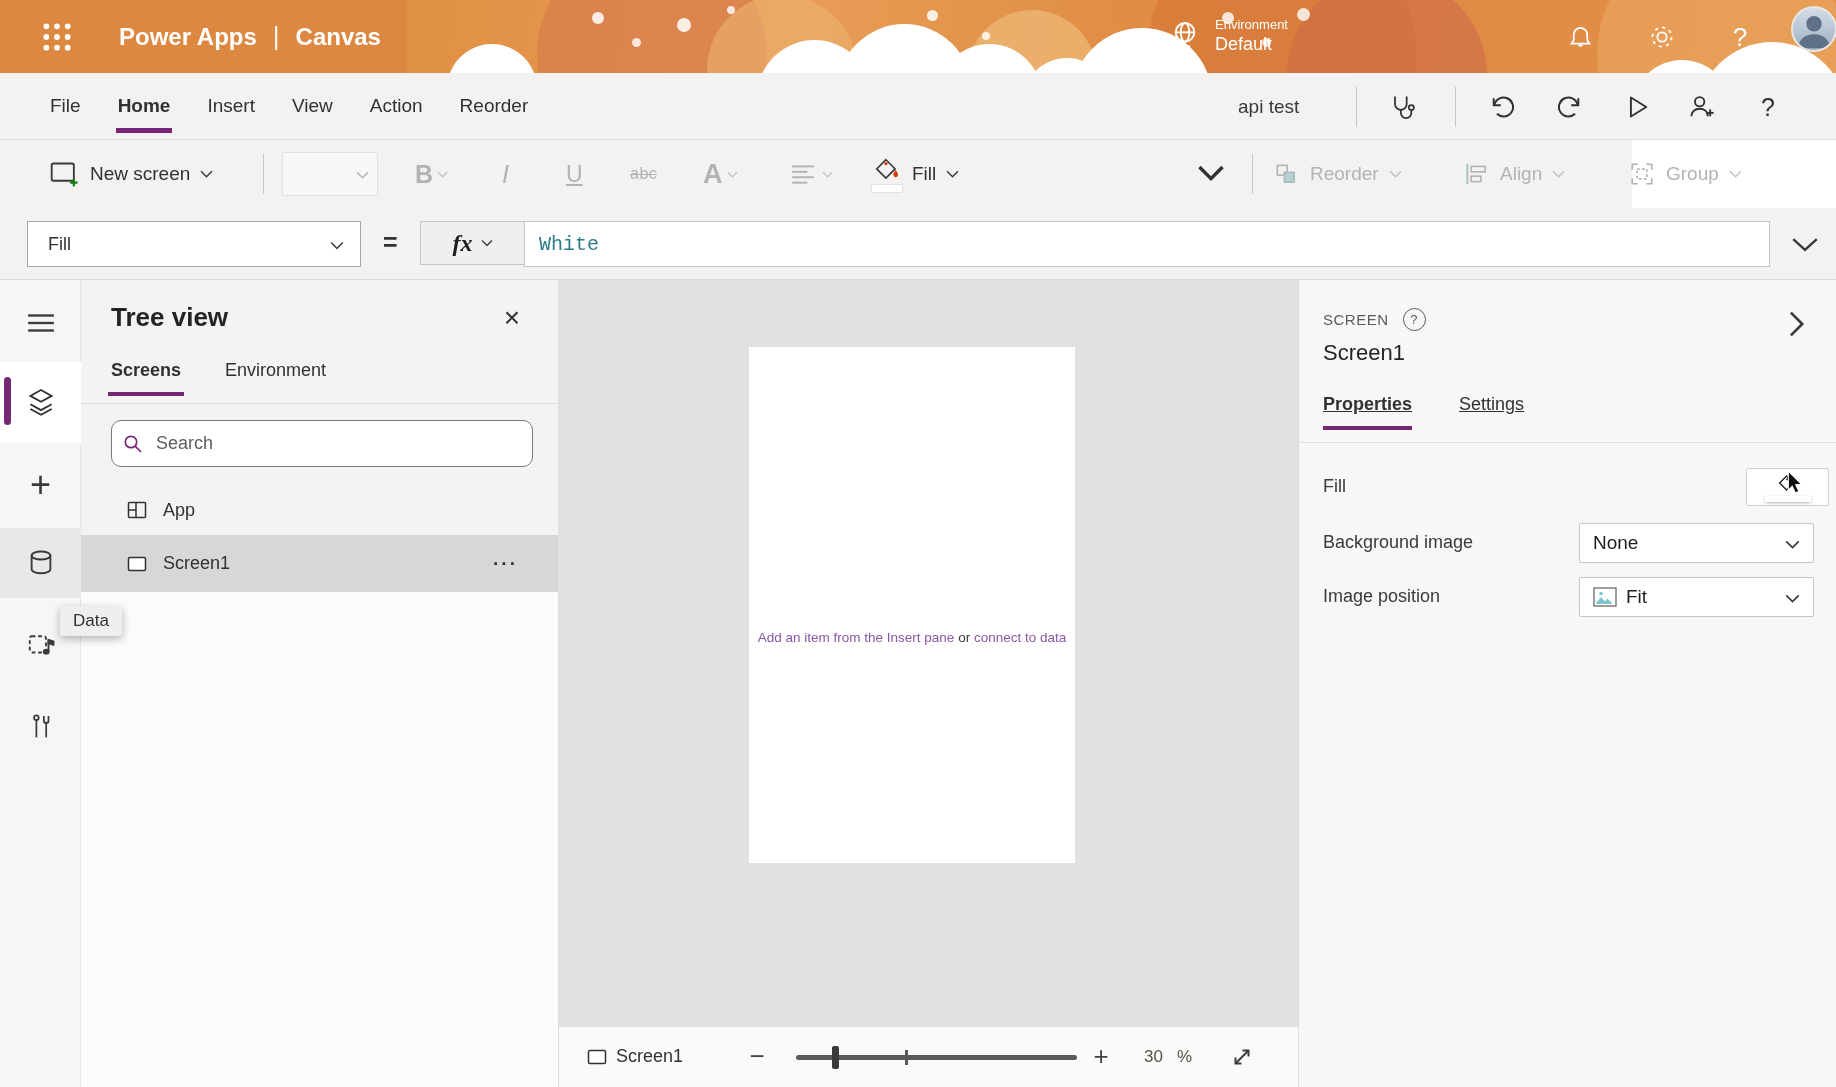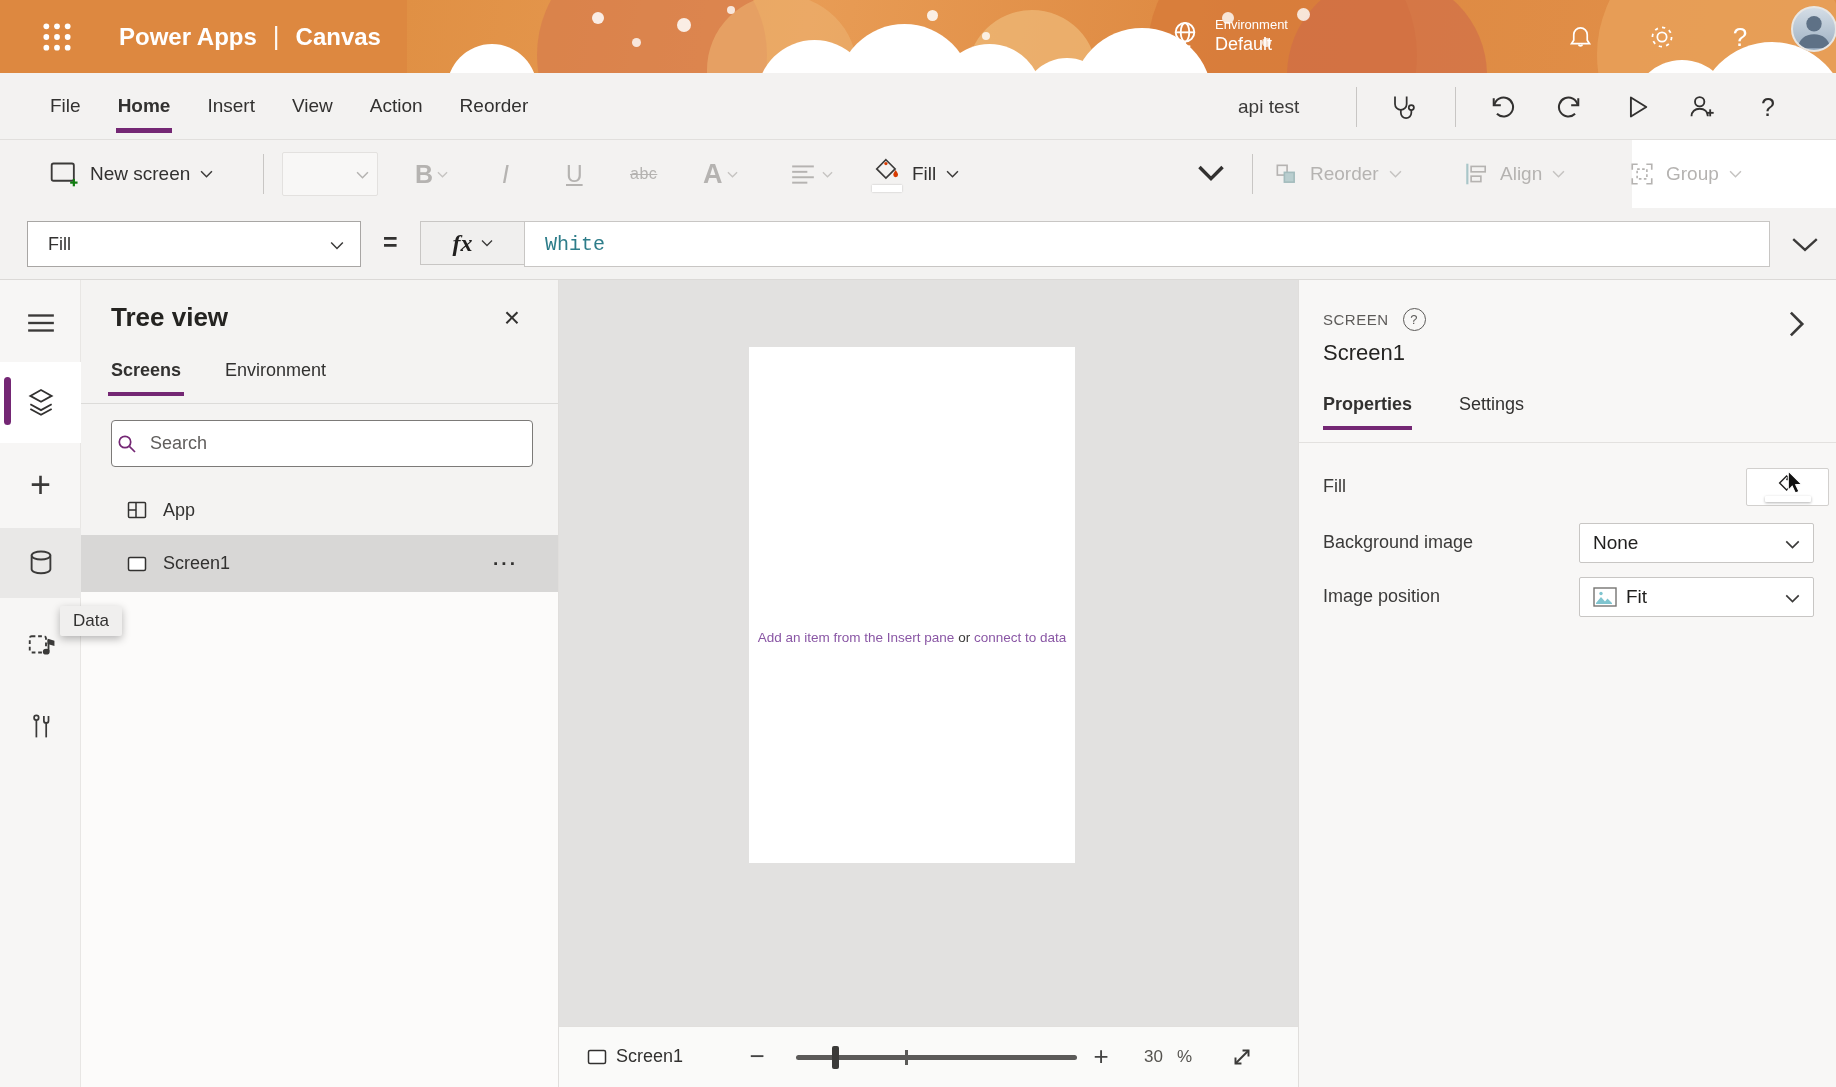--- a/index.html
+++ b/index.html
@@ -49,21 +49,21 @@
   .swatchwrap { display:flex; flex-direction:column; align-items:center; gap:2px; }
   .swatch { width:30px; height:7px; background:#fff; box-shadow:0 0 2px rgba(0,0,0,.25); }
 
   
   .formulabar { position:absolute; left:0; top:208px; width:1836px; height:72px; background:#f3f2f1; border-bottom:1px solid #dbd9d7; }
   .prop-select { position:absolute; left:27px; top:13px; width:334px; height:46px; background:#fff; border:1px solid #a8a6a4; display:flex; align-items:center; font-size:18px; color:#323130; padding-left:20px; cursor:pointer; }
   .prop-select .chev { position:absolute; right:16px; top:19px; }
   .equals { position:absolute; left:383px; top:20px; font-size:25px; font-weight:600; color:#323130; }
   .fx-box { position:absolute; left:420px; top:13px; width:105px; height:44px; background:#f0efee; border:1px solid #c8c6c4; display:flex; align-items:center; justify-content:center; gap:8px; cursor:pointer; }
   .fx-label { font-family:"Liberation Serif","DejaVu Serif",serif; font-style:italic; font-size:24px; font-weight:600; color:#201f1e; }
-  .formula-input { position:absolute; left:524px; top:13px; width:1246px; height:46px; background:#fff; border:1px solid #c8c6c4; font-family:"Liberation Mono","DejaVu Sans Mono",monospace; font-size:20px; color:#2E7D8A; padding-left:20px; outline:none; }
+  .formula-input { position:absolute; left:524px; top:13px; width:1246px; height:46px; background:#fff; border:1px solid #c8c6c4; font-family:"Liberation Mono","DejaVu Sans Mono",monospace; font-size:20px; color:#2E7D8A; padding-left:14px; outline:none; }
   .fb-expand { position:absolute; left:1788px; top:26px; width:34px; height:24px; border:none; background:transparent; cursor:pointer; }
 
   
   .main { position:absolute; left:0; top:280px; width:1836px; height:807px; }
 
   .rail { position:absolute; left:0; top:0; width:81px; height:100%; background:#f7f6f5; border-right:1px solid #e8e6e4; }
   .rail-btn { position:absolute; left:0; width:81px; height:70px; border:none; background:transparent; display:flex; align-items:center; justify-content:center; color:#3b3a39; cursor:pointer; }
   .rail-btn.active { background:#fff; height:81px; }
   .rail-btn.active::before { content:""; position:absolute; left:4px; top:15px; width:7px; height:48px; border-radius:4px; background:#742774; }
   .rail-btn.hovered { background:#e9e8e7; }
@@ -71,21 +71,21 @@
   .tooltip { position:absolute; left:60px; top:326px; background:#f0efee; box-shadow:0 3px 8px rgba(0,0,0,.28); border-radius:2px; padding:5px 13px; font-size:17px; color:#323130; z-index:30; }
 
   .tree { position:absolute; left:81px; top:0; width:478px; height:100%; background:#f4f3f2; border-right:1px solid #e0dedc; }
   .tree-lower { position:absolute; left:0; top:312px; right:0; bottom:0; background:#fcfbfa; }
   .tree-title { position:absolute; left:30px; top:22px; font-size:26px; font-weight:600; color:#242321; }
   .tree-close { position:absolute; right:28px; top:20px; width:36px; height:36px; border:none; background:transparent; font-size:28px; font-weight:300; color:#323130; cursor:pointer; }
   .tree-tab { position:absolute; top:80px; font-size:18px; color:#323130; cursor:pointer; height:36px; }
   .tree-tab.active { font-weight:600; }
   .tree-tab.active::after { content:""; position:absolute; left:-3px; right:-3px; bottom:0; height:4px; background:#742774; }
   .tree-tabdiv { position:absolute; left:0; top:123px; width:100%; height:1px; background:#dcdbd9; }
-  .tree-search { position:absolute; left:30px; top:140px; width:422px; height:47px; background:#fff; border:1px solid #7c7a78; border-radius:4px; display:flex; align-items:center; gap:12px; padding-left:4px; }
+  .tree-search { position:absolute; left:30px; top:140px; width:422px; height:47px; background:#fff; border:1px solid #7c7a78; border-radius:10px; display:flex; align-items:center; gap:12px; padding-left:10px; }
   .tree-search input { border:none; outline:none; font-size:18px; color:#323130; width:340px; background:transparent; }
   .tree-search input::placeholder { color:#605e5c; }
   .tree-row { position:absolute; left:0; width:100%; display:flex; align-items:center; cursor:pointer; }
   .tree-row .rowicon { position:absolute; left:44px; display:flex; }
   .tree-row .rowlabel { position:absolute; left:82px; font-size:18px; color:#323130; }
   .row-app { top:208px; height:44px; }
   .row-screen { top:255px; height:57px; background:#d8d7d6; }
   .row-dots { position:absolute; right:40px; font-size:19px; font-weight:700; letter-spacing:2px; color:#323130; border:none; background:transparent; cursor:pointer; }
 
   .canvas { position:absolute; left:559px; top:0; width:739px; height:100%; background:#e2e1e0; }
@@ -104,21 +104,21 @@
   .sb-thumb { position:absolute; left:273px; top:19px; width:7px; height:23px; background:#3b3a39; border-radius:2px; cursor:pointer; }
   .sb-tick { position:absolute; left:346px; top:23px; width:3px; height:15px; background:#5b5a59; }
   .sb-zoom { position:absolute; left:585px; top:20px; display:flex; gap:14px; font-size:17px; color:#55534f; }
   .sb-expand { position:absolute; left:664px; top:12px; width:38px; height:38px; background:transparent; border:none; cursor:pointer; }
 
   .panel { position:absolute; left:1298px; top:0; width:538px; height:100%; background:#f8f7f6; border-left:1px solid #e0dedc; }
   .panel-type { position:absolute; left:24px; top:28px; font-size:15px; color:#5d5b59; letter-spacing:.5px; display:flex; align-items:center; gap:14px; }
   .qcircle { width:23px; height:23px; border:1.4px solid #5d5b59; border-radius:50%; display:inline-flex; align-items:center; justify-content:center; font-size:13px; cursor:pointer; }
   .panel-collapse { position:absolute; right:24px; top:30px; width:30px; height:30px; border:none; background:transparent; cursor:pointer; }
   .panel-name { position:absolute; left:24px; top:60px; font-size:22px; color:#242321; }
-  .panel-tab { position:absolute; top:114px; height:36px; font-size:18px; color:#323130; cursor:pointer; }
+  .panel-tab { position:absolute; top:114px; height:36px; font-size:18px; color:#323130; cursor:pointer;text-decoration:underline; }
   .panel-tab.active { font-weight:700; }
   .panel-tab.active::after { content:""; position:absolute; left:0; right:0; bottom:0; height:4px; background:#742774; }
   .panel-tabdiv { position:absolute; left:0; top:162px; width:100%; height:1px; background:#e3e1df; }
   .fieldlabel { position:absolute; left:24px; font-size:18px; color:#3b3a39; }
   .fill-btn { position:absolute; left:447px; top:188px; width:83px; height:38px; background:#fff; border:1px solid #d2d0ce; border-radius:2px; cursor:pointer; display:flex; flex-direction:column; align-items:center; justify-content:center; gap:2px; }
   .fill-btn .swatch { width:46px; height:6px; background:#fff; box-shadow:0 1px 3px rgba(0,0,0,.3); border-radius:1px; }
   .dropdown { position:absolute; left:280px; width:235px; height:40px; background:#fff; border:1px solid #c8c6c4; border-radius:2px; display:flex; align-items:center; gap:9px; padding-left:13px; font-size:19px; color:#201f1e; cursor:pointer; }
   .dropdown .chev { position:absolute; right:13px; top:16px; }
   .cursor { position:absolute; left:487px; top:190px; z-index:40; pointer-events:none; }
 </style>

